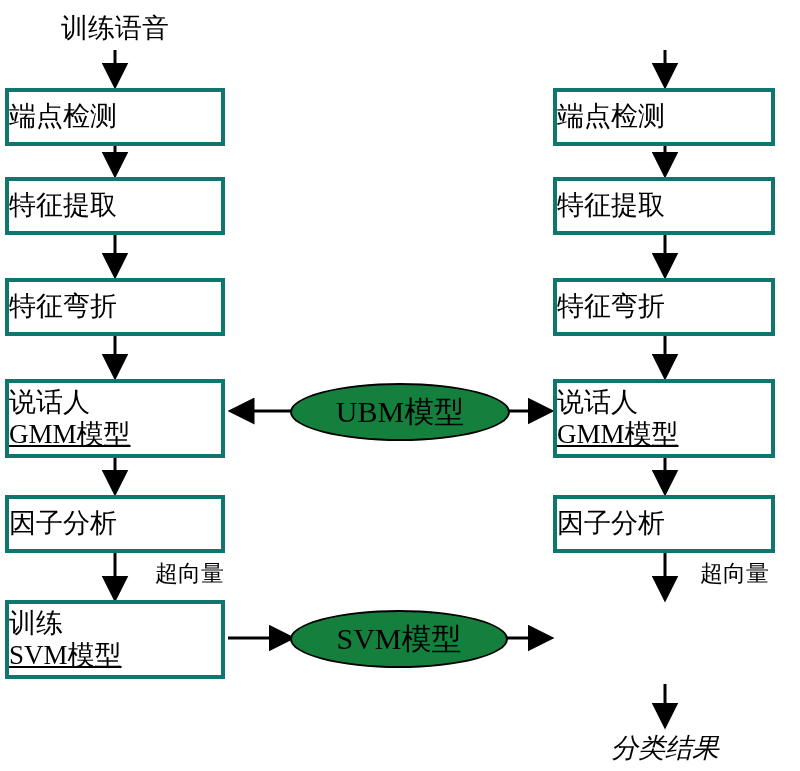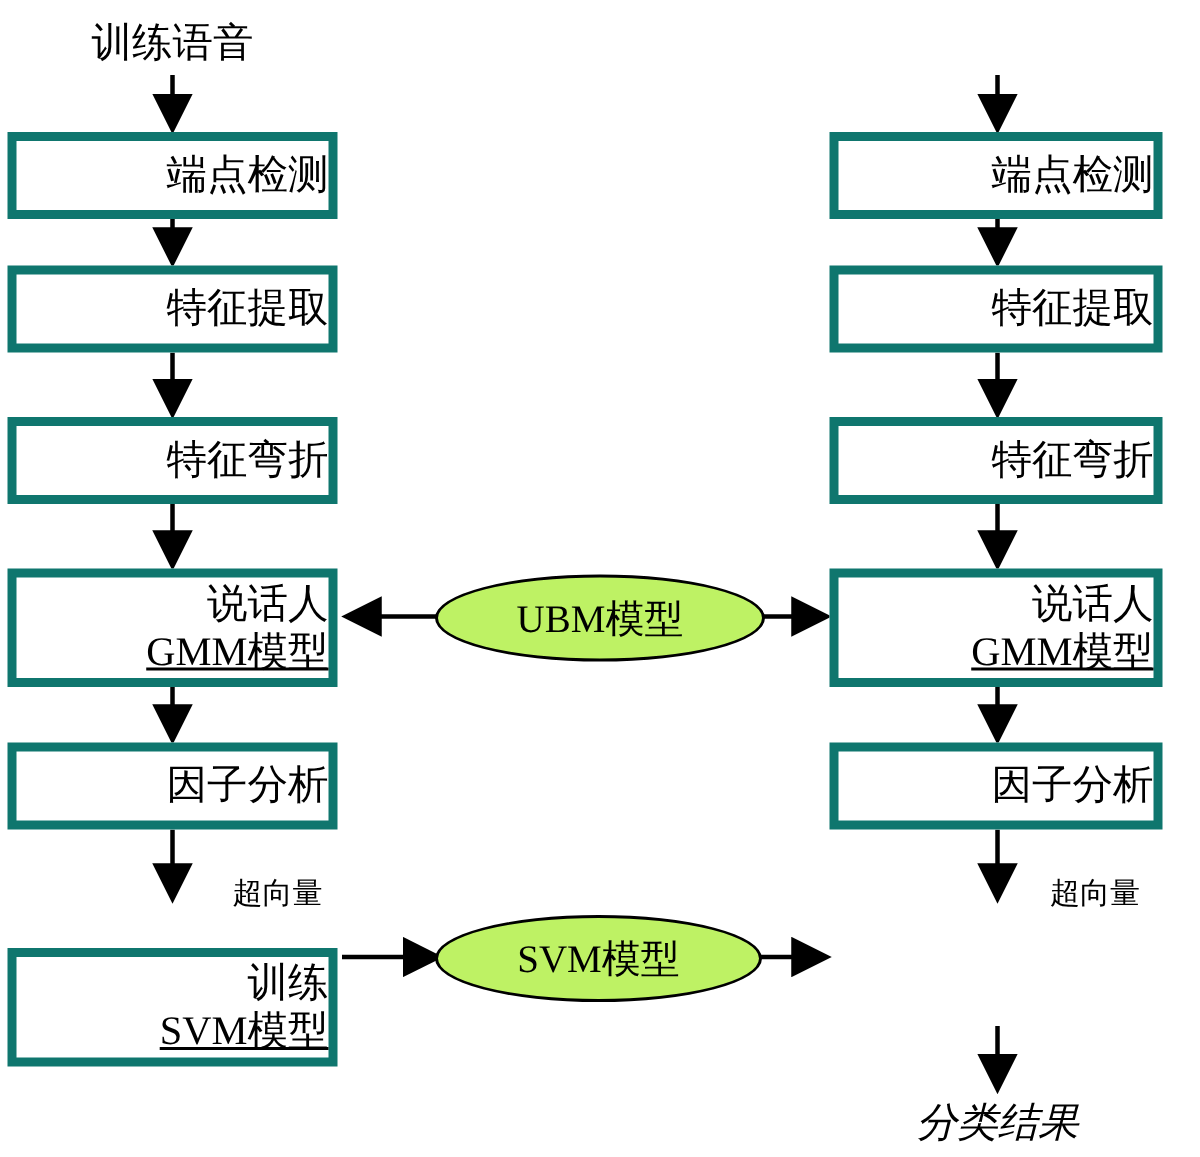--- a/index.html
+++ b/index.html
@@ -14,59 +14,58 @@
   #diagram {
     position: relative;
     width: 800px;
     height: 771px;
     overflow: hidden;
     background: #ffffff;
   }
   .node {
     position: absolute;
     box-sizing: border-box;
-    border: 6px solid #0f766e;
+    border: 4px solid #0f766e;
     background: #ffffff;
     display: flex;
     flex-direction: column;
-    align-items: flex-end;
+    align-items: flex-start;
     justify-content: center;
     text-align: center;
     line-height: 1.18;
     font-size: 27px;
     white-space: nowrap;
   }
   .node .line2 {
     display: block;
     text-decoration: underline;
   }
   .ellipse {
     position: absolute;
     box-sizing: border-box;
     border: 2px solid #000000;
     border-radius: 50%;
-    background: #bef264;
+    background: #15803d;
     display: flex;
     align-items: center;
     justify-content: center;
     text-align: center;
-    font-size: 26px;
+    font-size: 30px;
     white-space: nowrap;
   }
   .caption {
     position: absolute;
     font-size: 27px;
     white-space: nowrap;
     text-align: center;
   }
   .label {
     position: absolute;
-    font-size: 20px;
+    font-size: 23px;
     white-space: nowrap;
-    margin-top: 24px;
   }
   svg.arrows {
     position: absolute;
     left: 0;
     top: 0;
     width: 800px;
     height: 771px;
     pointer-events: none;
   }
 </style>
@@ -122,21 +121,21 @@
     <span>说话人</span>
     <span class="line2">GMM模型</span>
   </div>
 
   <div class="node" style="left:5px; top:495px; width:220px; height:58px;">
     <span>因子分析</span>
   </div>
 
   <div class="label" style="left:155px; top:558px;">超向量</div>
 
-  <div class="node" style="left:5px; top:600px; width:220px; height:79px;margin-top:32px;">
+  <div class="node" style="left:5px; top:600px; width:220px; height:79px;">
     <span>训练</span>
     <span class="line2">SVM模型</span>
   </div>
 
 
   <div class="node" style="left:553px; top:88px; width:222px; height:58px;">
     <span>端点检测</span>
   </div>
 
   <div class="node" style="left:553px; top:177px; width:222px; height:58px;">

